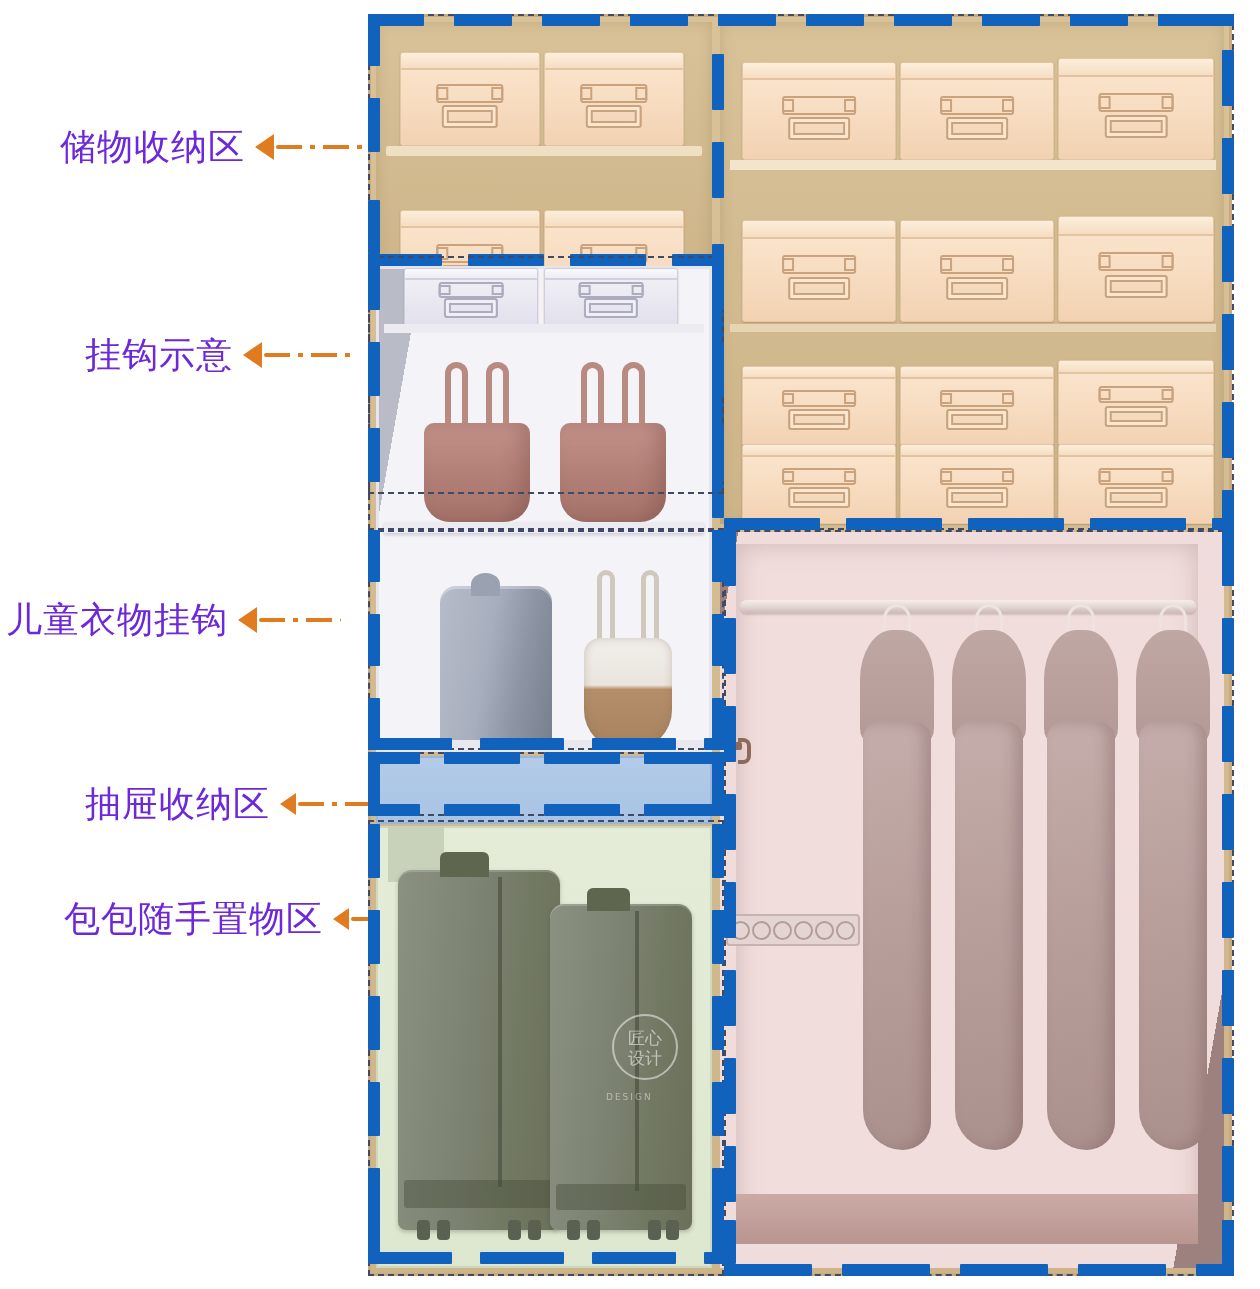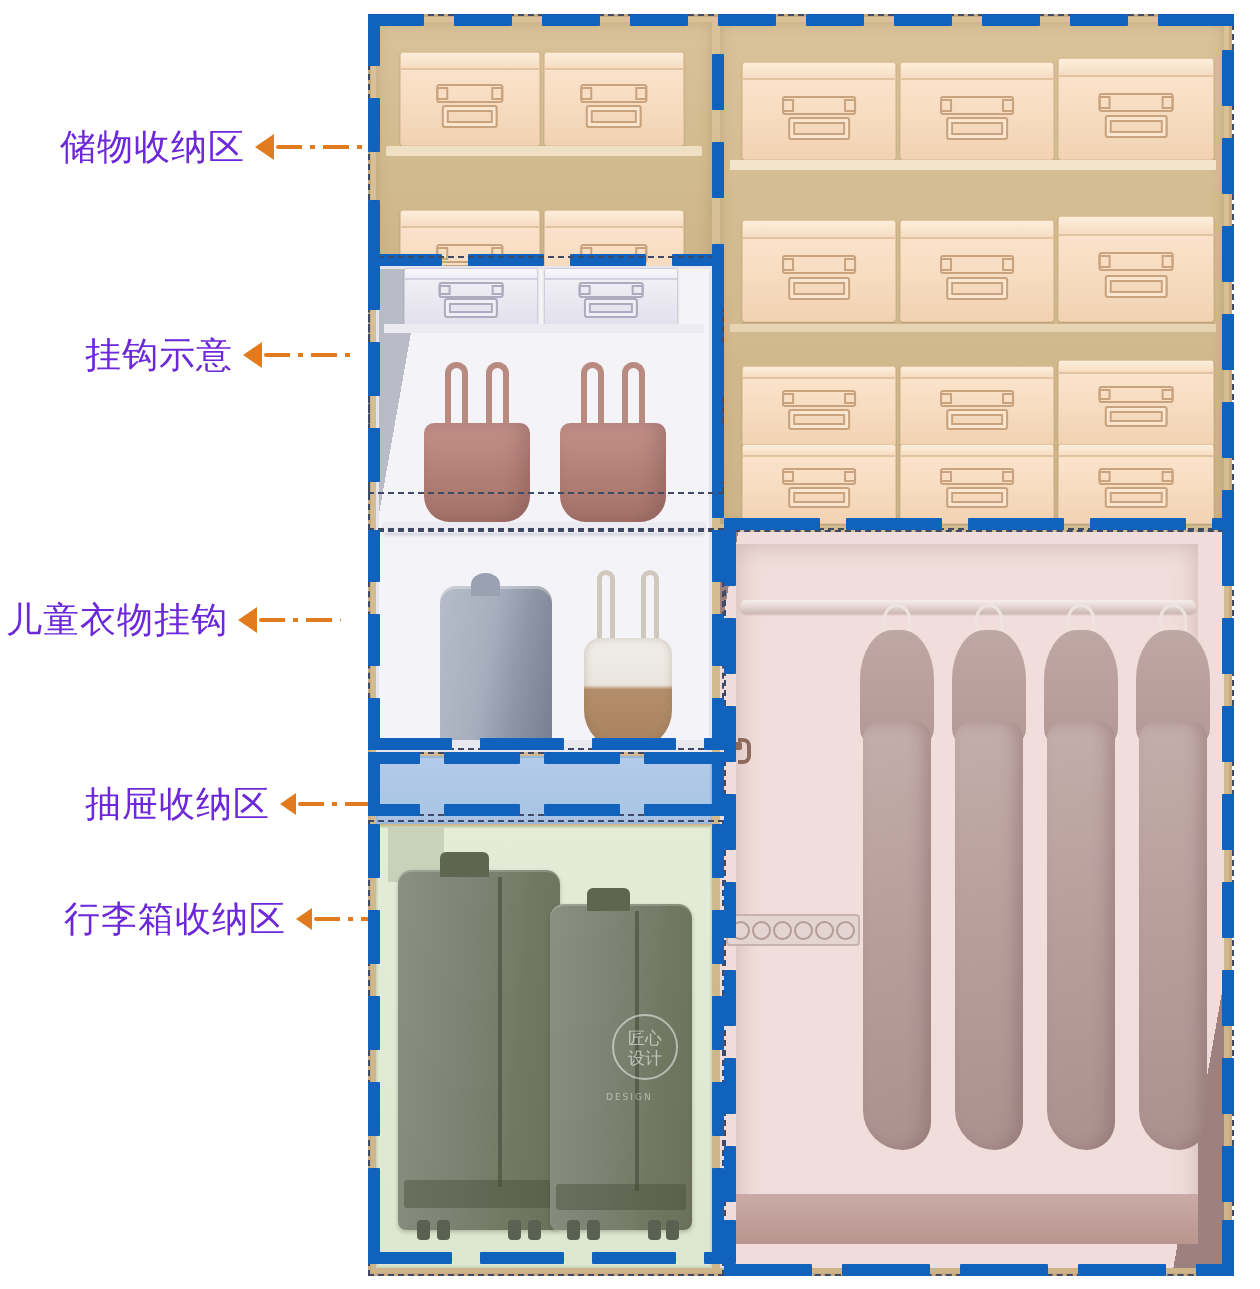--- a/index.html
+++ b/index.html
@@ -155,21 +155,21 @@
 
   <div class="label-row" style="left:85px;top:782px;">
     <span class="label-txt">抽屉收纳区</span>
     <span class="leader">
       <span class="arrow-head thin"></span>
       <span class="dashline" style="width:84px;"></span>
     </span>
   </div>
 
   <div class="label-row" style="left:64px;top:897px;">
-    <span class="label-txt">行李箱收纳区</span>
+    <span class="label-txt">包包随手置物区</span>
     <span class="leader">
       <span class="arrow-head thin"></span>
       <span class="dashline" style="width:70px;"></span>
     </span>
   </div>
 
 
   <div id="wardrobe">
 
     <div class="carcass panel-wood" style="left:0;top:0;width:864px;height:1262px;border:3px solid #c9ab7f;box-sizing:border-box;"></div>

